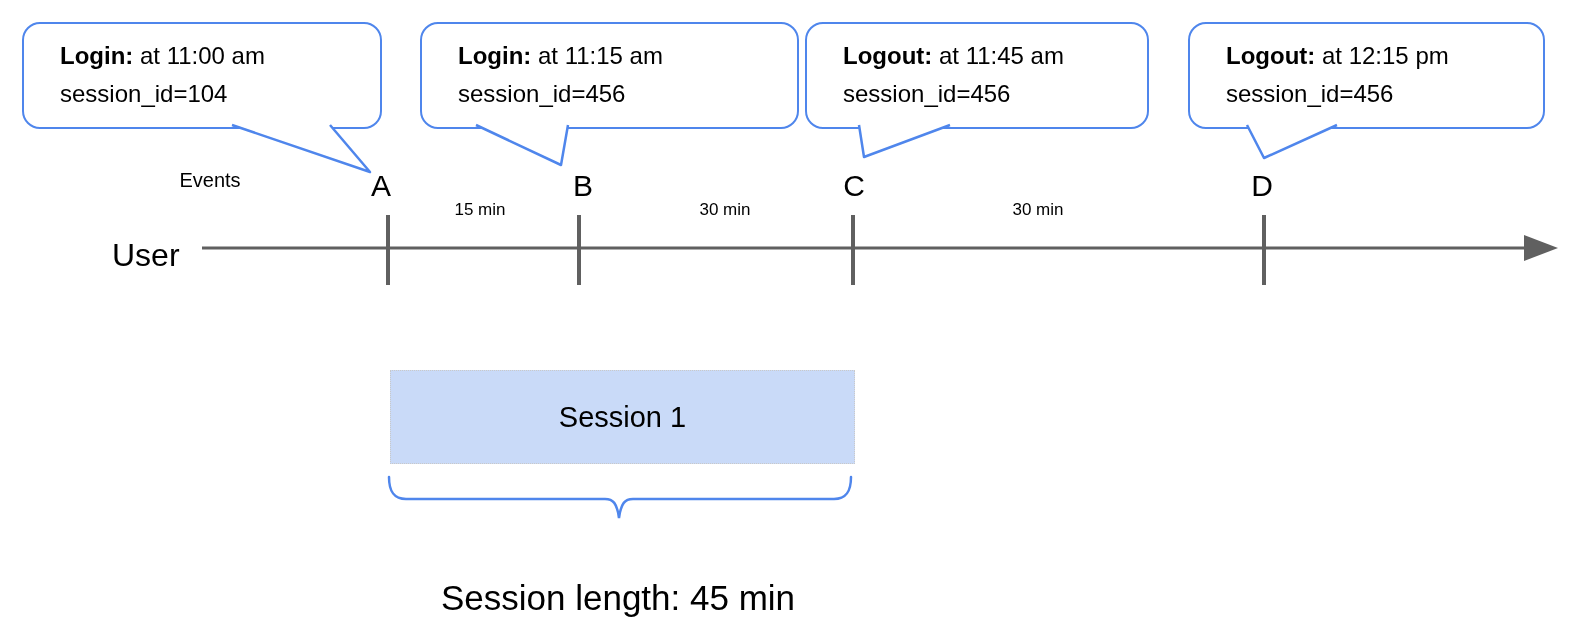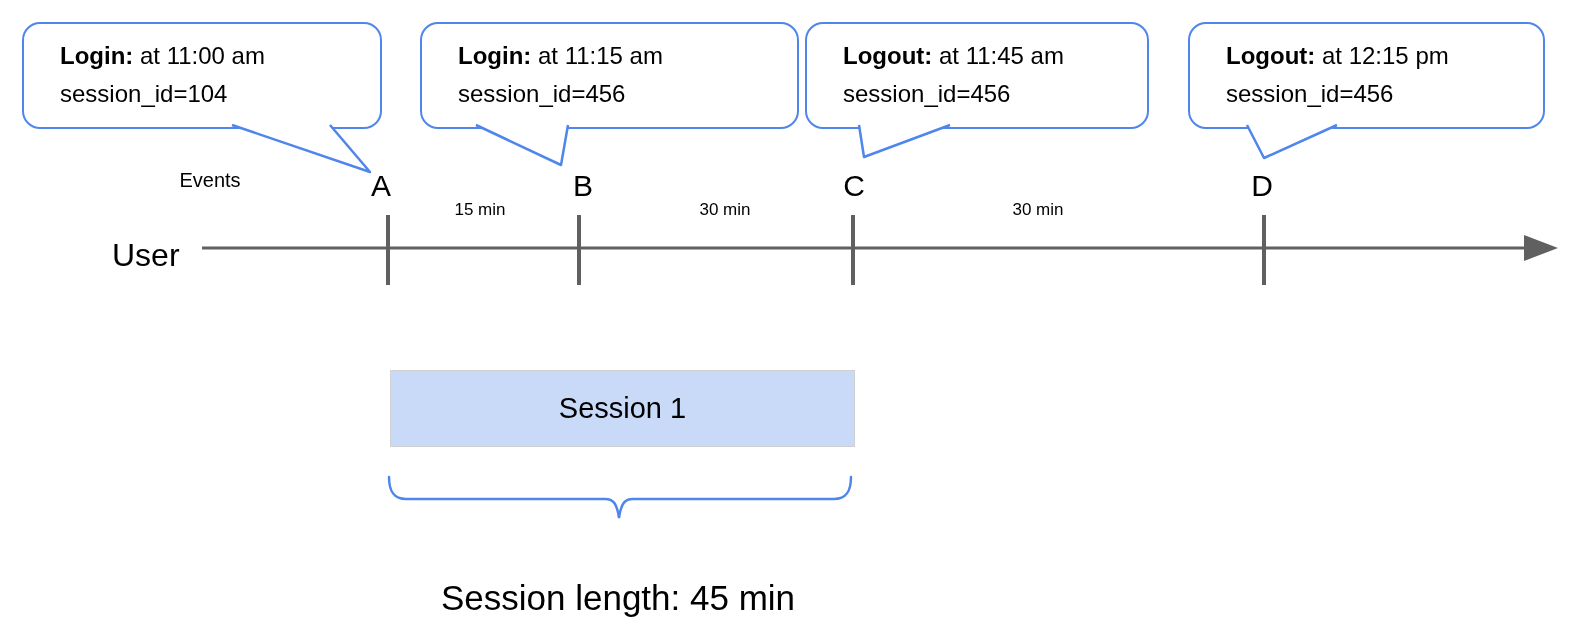--- a/index.html
+++ b/index.html
@@ -35,21 +35,21 @@
   .events-label { left:210px; top:169px; font-size:20px; }
   .user-label   { left:92px;  top:237px; font-size:32px;margin-left:20px; }
   .event-letter { top:169px; font-size:30px; }
   .letter-a { left:381px; }  .letter-b { left:583px; }
   .letter-c { left:854px; }  .letter-d { left:1262px; }
   .interval { top:200px; font-size:17px; }
   .interval-1 { left:480px; } .interval-2 { left:725px; } .interval-3 { left:1038px; }
 
   
   .session-bar {
-    position:absolute; left:390px; top:370px; width:465px; height:77px;
+    position:absolute; left:390px; top:370px; width:465px; height:94px;
     box-sizing:border-box; background:var(--fill); border:1px dotted #c9c9c9;
     display:flex; align-items:center; justify-content:center; font-size:29px;
   }
   .session-length { left:618px; top:578px; font-size:35px; }
 </style>
 </head>
 <body>
 
 <div class="canvas" style="--blue: #4f86ec; --gray: #606060; --fill: #c9daf8;">
 

